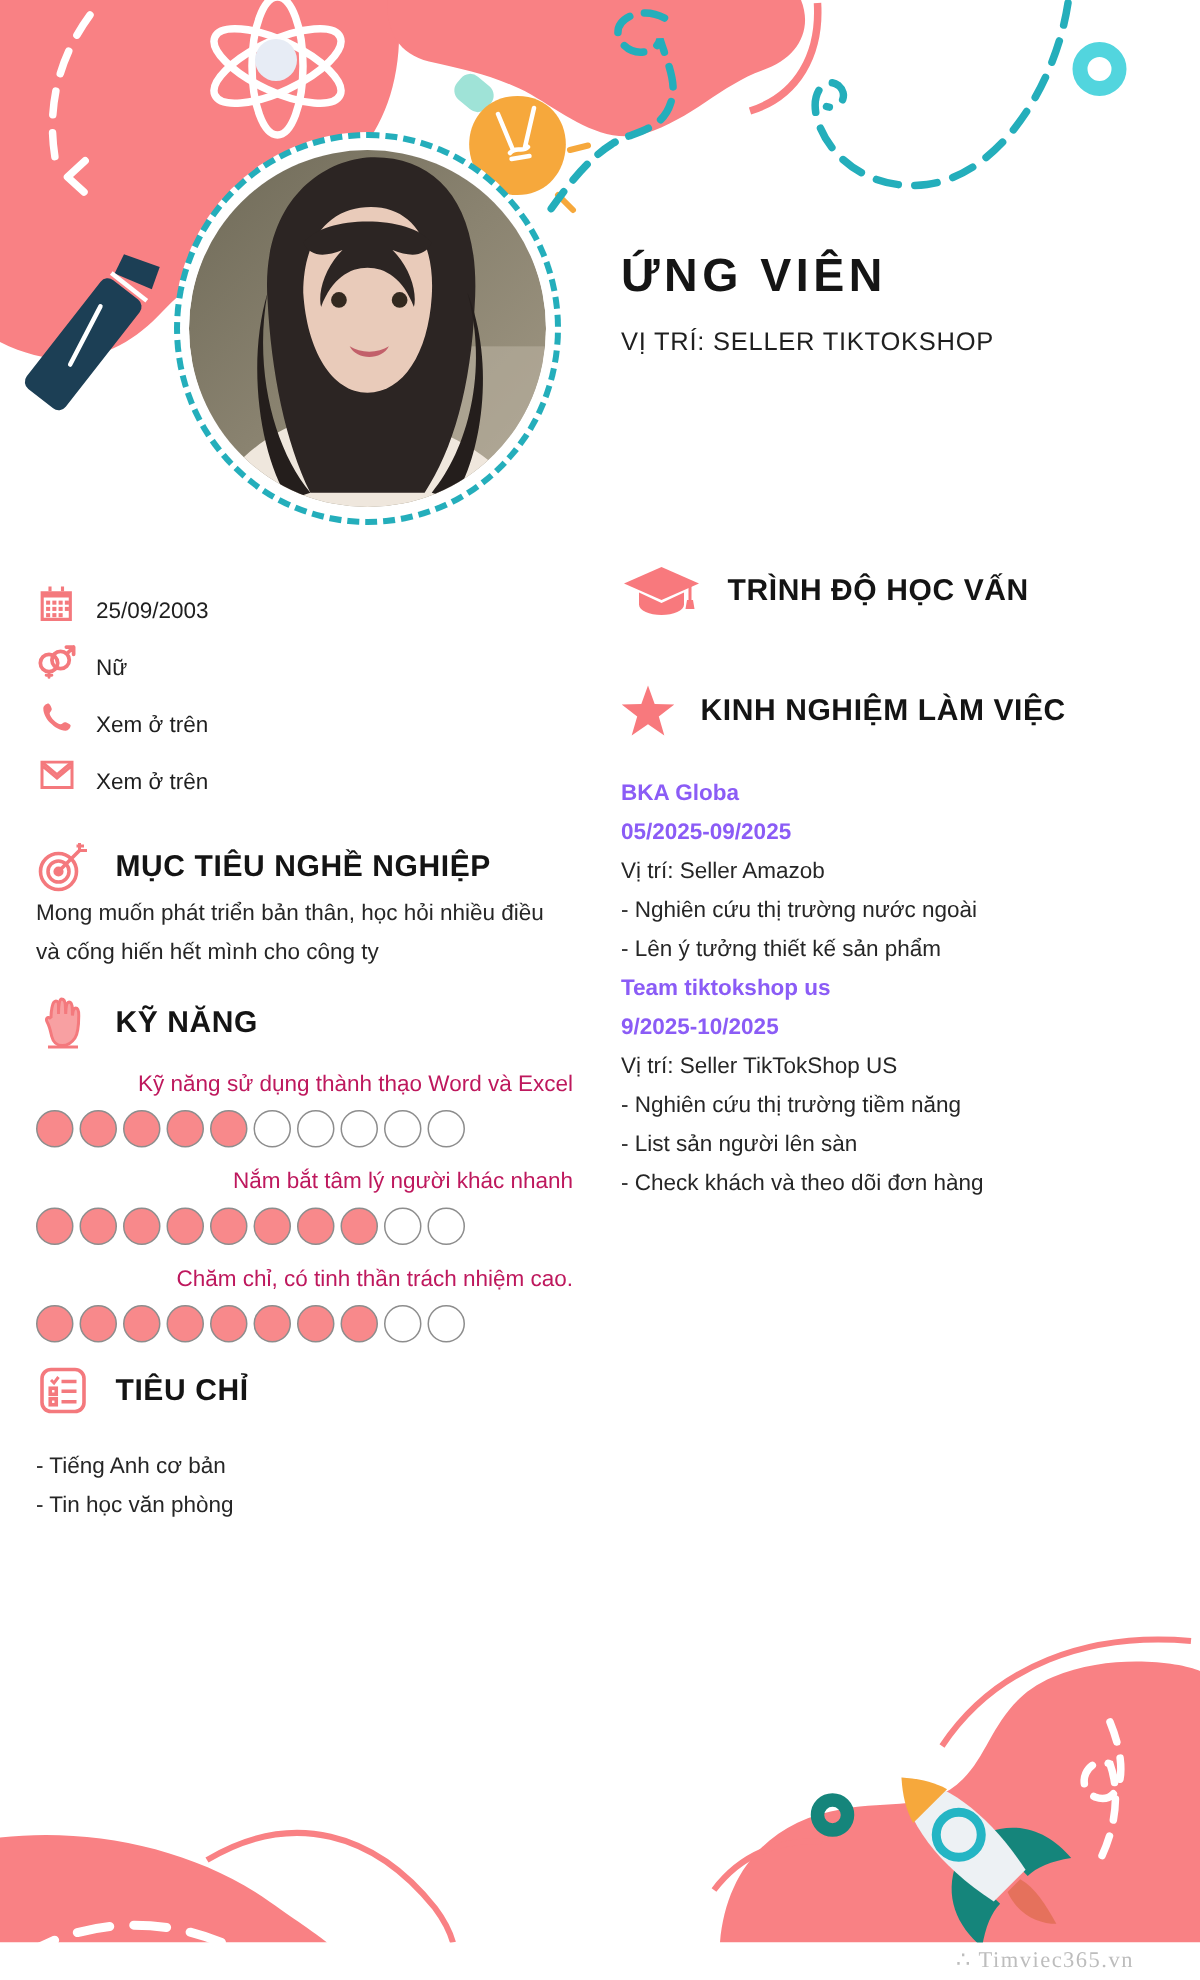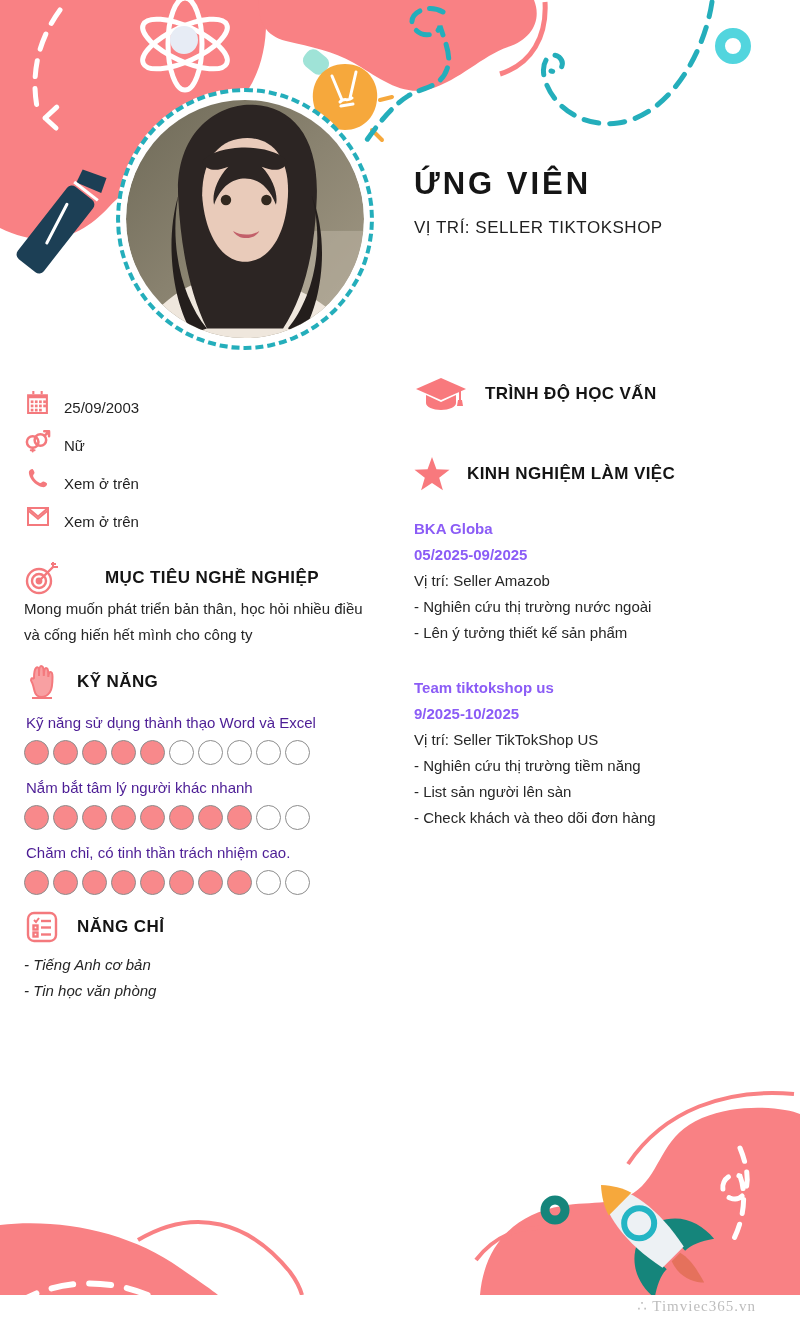--- a/index.html
+++ b/index.html
@@ -13,23 +13,23 @@
   .cv-title{font-size:31px;font-weight:bold;color:#151515;letter-spacing:3px;margin:0;}
   .cv-subtitle{font-size:17px;color:#1f1f1f;letter-spacing:.5px;margin:16px 0 0 0;}
   .col{position:absolute;}
   .col-left{left:24px;top:378px;width:358px;}
   .col-right{left:414px;top:376px;width:368px;}
   .info-row{display:flex;align-items:flex-end;height:38px;}
   .info-icon{width:27px;height:27px;flex:0 0 27px;display:flex;align-items:center;justify-content:center;}
   .info-text{margin-left:13px;font-size:15px;color:#1f1f1f;}
   .sec-head{display:flex;align-items:center;}
   .sec-icon{width:36px;height:36px;display:flex;align-items:center;justify-content:center;}
-  .sec-title{margin-left:17px;font-size:17px;font-weight:bold;color:#141414;letter-spacing:.4px;}
+  .sec-title{margin-left:17px;font-size:20px;font-weight:bold;color:#141414;letter-spacing:.4px;}
   .body-text{font-size:15px;color:#262626;line-height:26px;}
-  .skill-label{font-size:15px;color:#4c1d95;margin:14px 0 9px 2px;}
+  .skill-label{font-size:15px;color:#be185d;margin:14px 0 9px 2px;text-align:right;}
   .dots{display:flex;gap:4px;margin:0 0 9px 0;}
   .dot{width:23px;height:23px;border-radius:50%;border:1.5px solid #8d8d8d;background:#fff;}
   .dot.filled{background:#F8898B;}
   .cert-item,.exp-line{font-size:15px;color:#262626;line-height:26px;}
   .b{font-weight:bold;color:#8b5cf6;}
   .edu-line{font-size:15px;color:#262626;line-height:25.5px;}
   .watermark{position:absolute;right:44px;top:1297px;font-family:Liberation Serif, serif;
         font-size:15px;color:#BDBDBD;letter-spacing:1px;}
 </style>
 </head>
@@ -184,21 +184,21 @@
       <span class="info-icon">
         <svg width="24" height="19" viewBox="0 0 24 19" fill="#F4797D">
             <path d="M1,0 h22 v19 h-22 Z M3,3 L12,10.5 L21,3 V2 H3 Z M3,5.5 V17 h18 V5.5 L12,13 Z" fill-rule="evenodd"></path>
             <path d="M2,1 L12,9.5 L22,1" stroke="#F4797D" fill="none" stroke-width="2"></path>
           </svg>
       </span>
       <span class="info-text">Xem ở trên</span>
     </div>
 
 
-    <div class="sec-head" style="margin-top:30px;gap:28px;">
+    <div class="sec-head" style="margin-top:30px;">
       <span class="sec-icon">
         <svg width="36" height="36" viewBox="0 0 36 36" fill="none" stroke="#F4797D" stroke-width="2.4">
             <circle cx="15" cy="21" r="12"></circle>
             <circle cx="15" cy="21" r="7"></circle>
             <circle cx="15" cy="21" r="2.2" fill="#F4797D"></circle>
             <path d="M15,21 L29,7" stroke-linecap="round"></path>
             <path d="M29,7 L29,2 M29,7 L34,7 M27,4 l5,0" stroke-width="2"></path>
           </svg>
       </span>
       <span class="sec-title">MỤC TIÊU NGHỀ NGHIỆP</span>
@@ -266,23 +266,23 @@
         <svg width="34" height="34" viewBox="0 0 34 34" fill="none" stroke="#F4797D" stroke-width="2.4">
             <rect x="3" y="3" width="28" height="28" rx="6"></rect>
             <path d="M9,10 l2,2 l3,-4" stroke-width="2"></path>
             <rect x="8.5" y="15.5" width="4" height="4"></rect>
             <rect x="8.5" y="22.5" width="4" height="4"></rect>
             <line x1="16" y1="11" x2="26" y2="11"></line>
             <line x1="16" y1="17.5" x2="26" y2="17.5"></line>
             <line x1="16" y1="24.5" x2="26" y2="24.5"></line>
           </svg>
       </span>
-      <span class="sec-title">NĂNG CHỈ</span>
-    </div>
-    <div style="margin-top:7px;font-style:italic;">
+      <span class="sec-title">TIÊU CHỈ</span>
+    </div>
+    <div style="margin-top:20px;">
       <div class="cert-item">- Tiếng Anh cơ bản</div>
       <div class="cert-item">- Tin học văn phòng</div>
     </div>
   </div>
 
   <div class="col col-right">
 
     <div class="sec-head">
       <span class="sec-icon" style="width:54px;">
         <svg width="54" height="36" viewBox="0 0 54 36" fill="#F8797D">
@@ -304,21 +304,21 @@
     </div>
 
     <div style="margin-top:24px;">
       <div class="exp-line b">BKA Globa</div>
       <div class="exp-line b">05/2025-09/2025</div>
       <div class="exp-line">Vị trí: Seller Amazob</div>
       <div class="exp-line">- Nghiên cứu thị trường nước ngoài</div>
       <div class="exp-line">- Lên ý tưởng thiết kế sản phẩm</div>
     </div>
 
-    <div style="margin-top:29px;">
+    <div style="">
       <div class="exp-line b">Team tiktokshop us</div>
       <div class="exp-line b">9/2025-10/2025</div>
       <div class="exp-line">Vị trí: Seller TikTokShop US</div>
       <div class="exp-line">- Nghiên cứu thị trường tiềm năng</div>
       <div class="exp-line">- List sản người lên sàn</div>
       <div class="exp-line">- Check khách và theo dõi đơn hàng</div>
     </div>
   </div>
 
   <div class="watermark">∴ Timviec365.vn</div>

